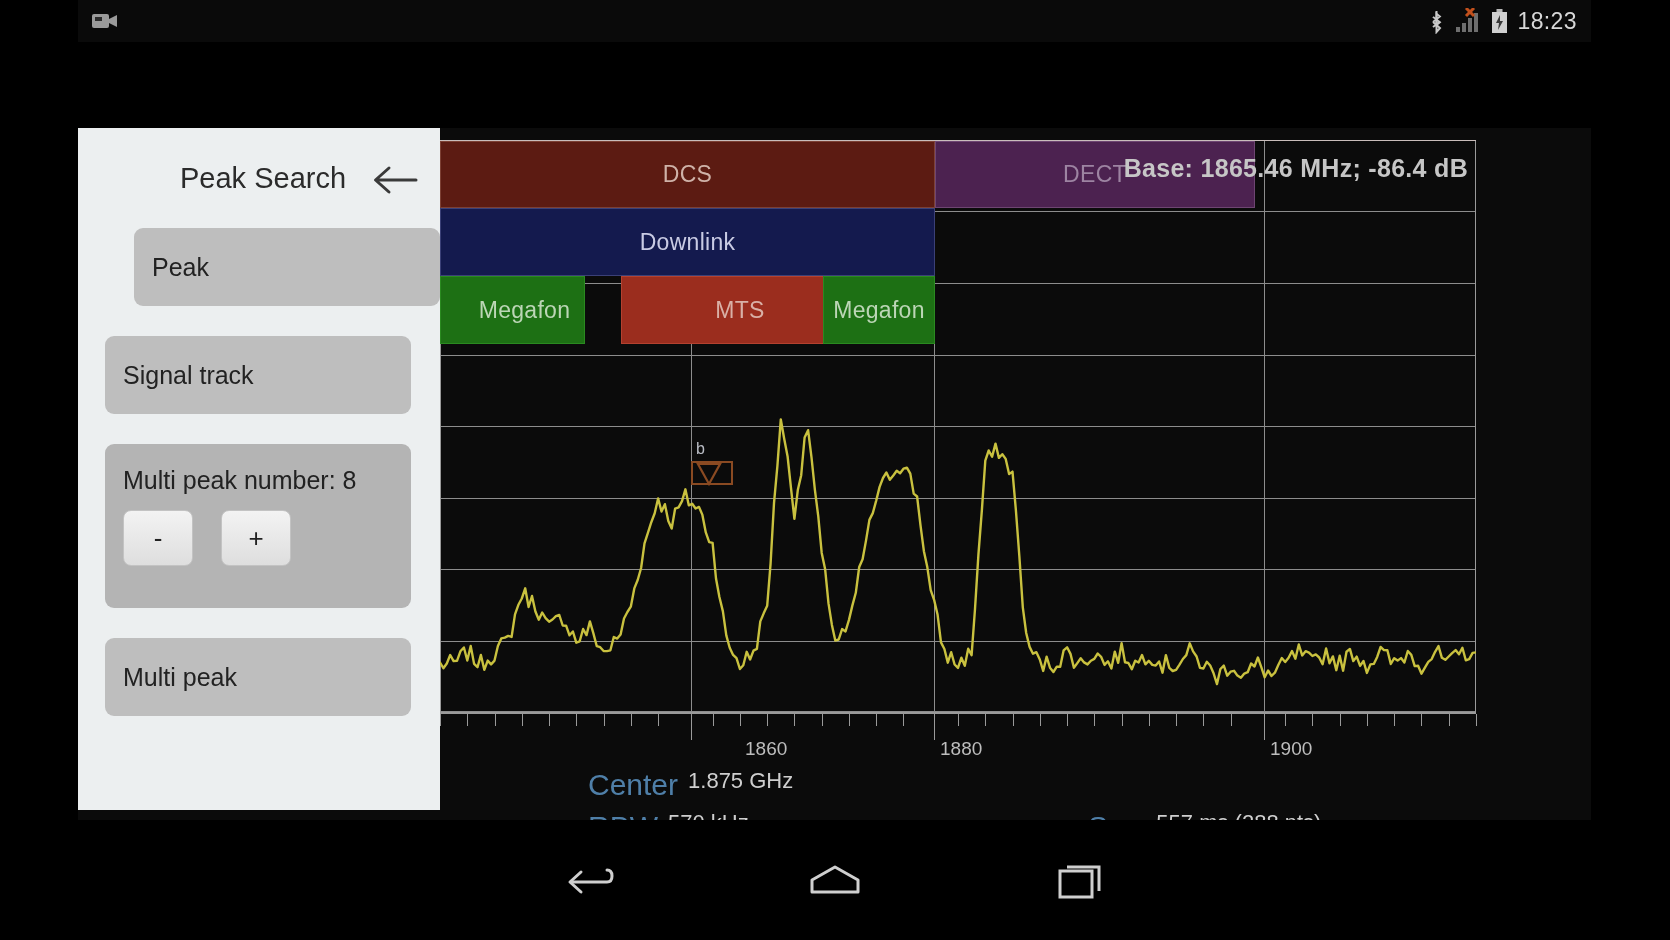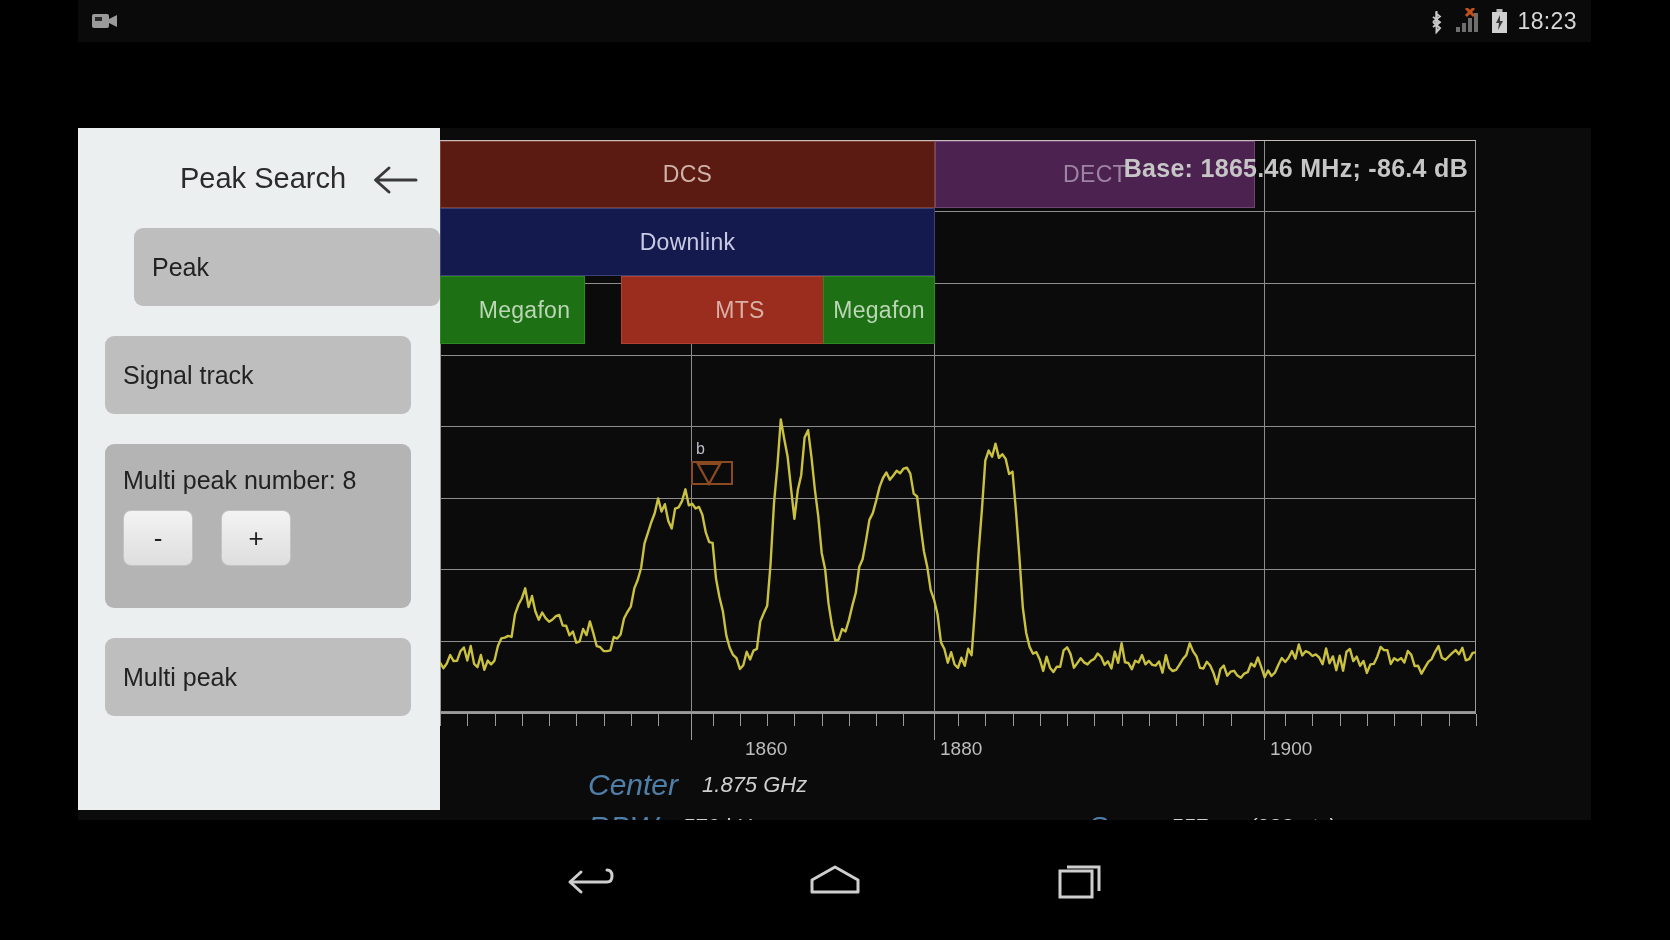--- a/index.html
+++ b/index.html
@@ -126,21 +126,21 @@
     white-space:nowrap;
   }
 
   
   #readouts {
     position: absolute; left: 362px; top: 640px;
     width: 1036px; height: 96px;
     color: #d4d4d4;
   }
   .ro-row { position:absolute; width:100%; height:44px; }
-  .ro-item { position:absolute; display:flex; align-items:center; gap:24px; white-space:nowrap;font-style:italic; }
+  .ro-item { position:absolute; display:flex; align-items:flex-start; gap:10px; white-space:nowrap; }
   .ro-key { color:#4f7fa8; font-size:30px; }
   .ro-val { color:#cfcfcf; font-size:22px; }
 
   
   #panel {
     position: absolute; left: 0; top: 128px;
     width: 362px; height: 682px;
     background: #eceff0;
     z-index: 20;
   }

